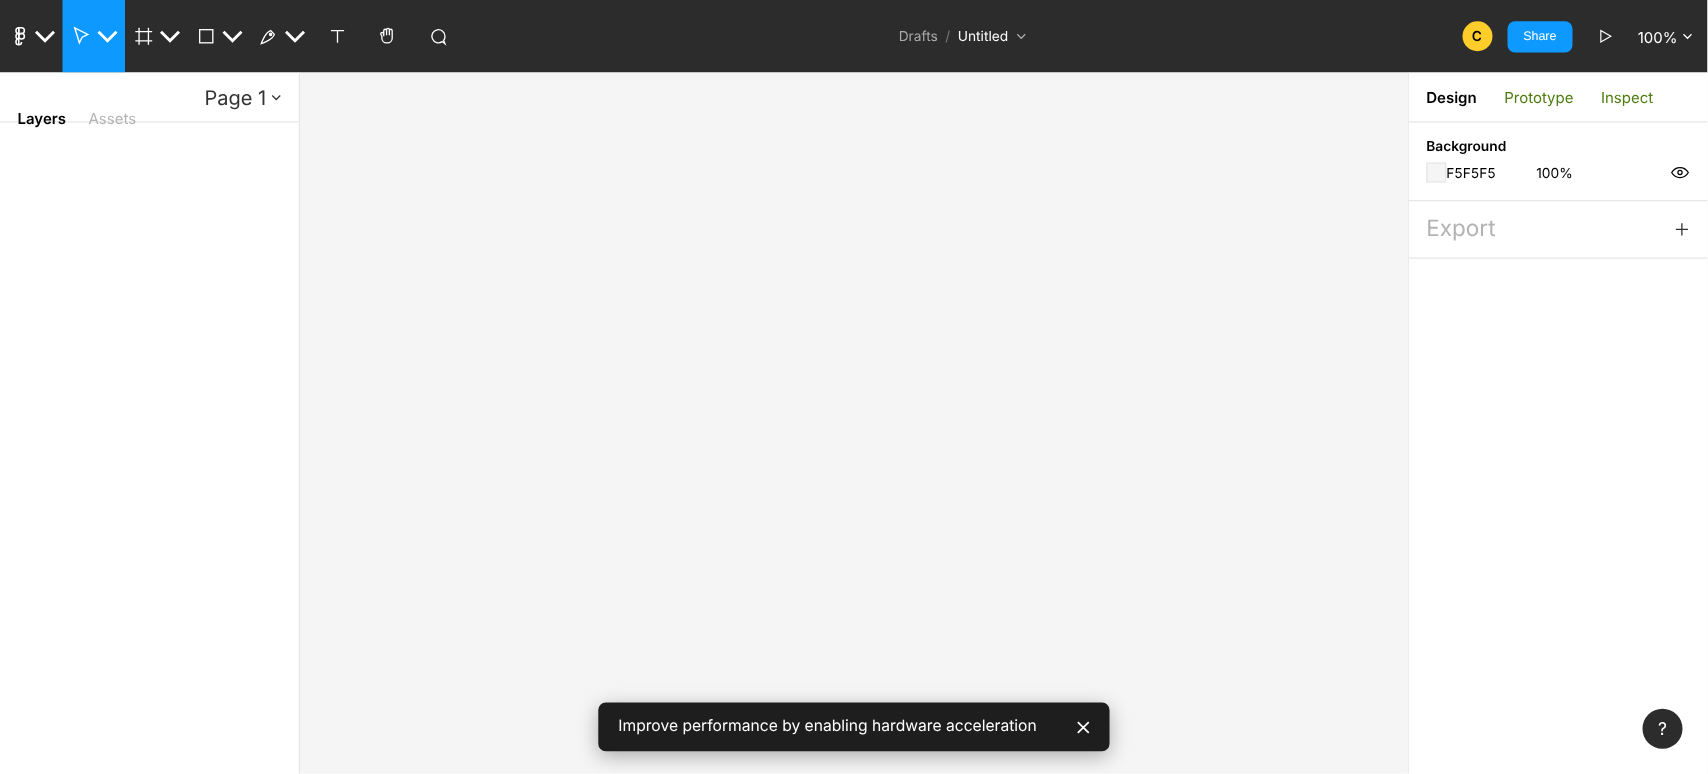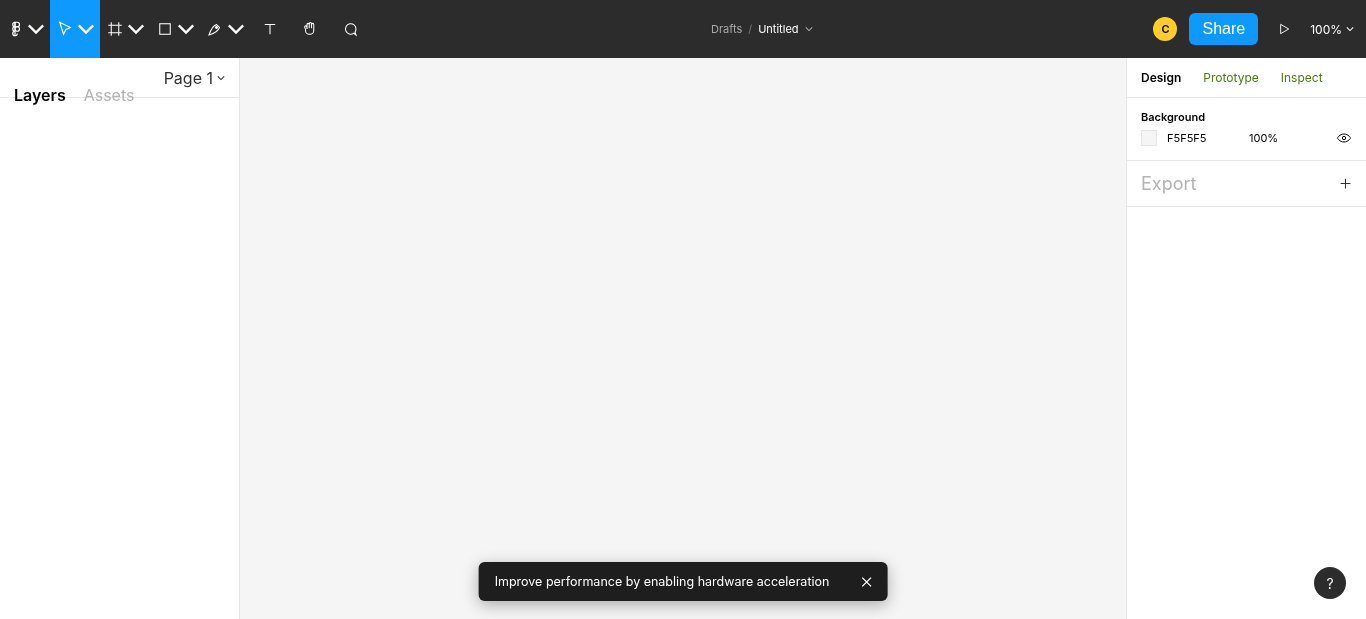--- a/index.html
+++ b/index.html
@@ -14,42 +14,42 @@
   .tb-btn svg { width:18px; height:18px; }
   .chev { width:8px; height:8px; }
   .tb-btn.narrow { width:40px; }
   .tb-btn.wide { width:50px; }
   .tb-center { flex:1; display:flex; align-items:center; justify-content:center; gap:6px; }
   .crumb-muted { color: #aaa; }
   .crumb-sep { color:#777; }
   .title { color:#fff; }
   .tb-right { display:flex; align-items:center; gap:12px; padding-right:12px; }
   .avatar { width:24px; height:24px; background:#ffcd29; border-radius:50%; color:#000; font-weight:600; display:flex; align-items:center; justify-content:center; font-size:11px; }
-  .share-btn { background:#0d99ff; color:#fff; font-weight:500; border:none; border-radius:6px; padding:7px 13px; font-size:16px; cursor:pointer; }
+  .share-btn { background:#0d99ff; color:#fff; font-weight:500; border:none; border-radius:6px; padding:7px 13px; font-size:10px; cursor:pointer; }
   .play { width:28px; display:flex; align-items:center; justify-content:center; cursor:pointer; }
   .zoom { display:flex; align-items:center; gap:4px; color:#fff; cursor:pointer; font-size:12px; }
 
   
   .work { flex:1; display:flex; min-height:0; }
   .left { width:240px; border-right:1px solid #e6e6e6; background:#fff; display:flex; flex-direction:column; }
   .left-tabs { height:40px; border-bottom:1px solid #e6e6e6; display:flex; align-items:center; padding:0 14px; justify-content:space-between; }
   .ltabs { display:flex; gap:18px; }
-  .ltab { font-size:16px; color:#b3b3b3; cursor:pointer;margin-top:34px; }
+  .ltab { font-size:12px; color:#b3b3b3; cursor:pointer;margin-top:34px; }
   .ltab.active { color:#000; font-weight:600; }
   .page-sel { font-size:16px; color:#333; display:flex; align-items:center; gap:4px; cursor:pointer; }
 
   .canvas { flex:1; background:#f5f5f5; position:relative; }
 
   .right { width:240px; border-left:1px solid #e6e6e6; background:#fff; display:flex; flex-direction:column; }
   .rtabs { height:40px; border-bottom:1px solid #e6e6e6; display:flex; align-items:center; gap:22px; padding:0 14px; }
   .rtab { font-size:12px; color:#4d7c0f; cursor:pointer; }
   .rtab.active { color:#000; font-weight:600; }
   .panel { border-bottom:1px solid #e6e6e6; padding:12px 14px 14px; }
   .panel-title { font-size:11px; font-weight:600; color:#000; margin-bottom:6px; }
-  .row { display:flex; align-items:center; gap:10px; }
+  .row { display:flex; align-items:center; }
   .swatch { width:16px; height:16px; background:#f5f5f5; border:1px solid #e6e6e6; }
   .hex { width:60px; font-size:11px; color:#000; }
   .opacity { width:50px; font-size:11px; color:#000; margin-left:12px; }
   .eye { margin-left:auto; cursor:pointer; }
   .panel-row { display:flex; align-items:center; justify-content:space-between; padding:12px 14px; border-bottom:1px solid #e6e6e6; }
   .muted { color:#b3b3b3; font-size:18px; }
   .plus { color:#333; cursor:pointer; }
 
   .help-fab { position:absolute; right:20px; bottom:20px; width:32px; height:32px; border-radius:50%; background:#2c2c2c; color:#fff; display:flex; align-items:center; justify-content:center; cursor:pointer; font-size:14px; z-index:5; }
 

